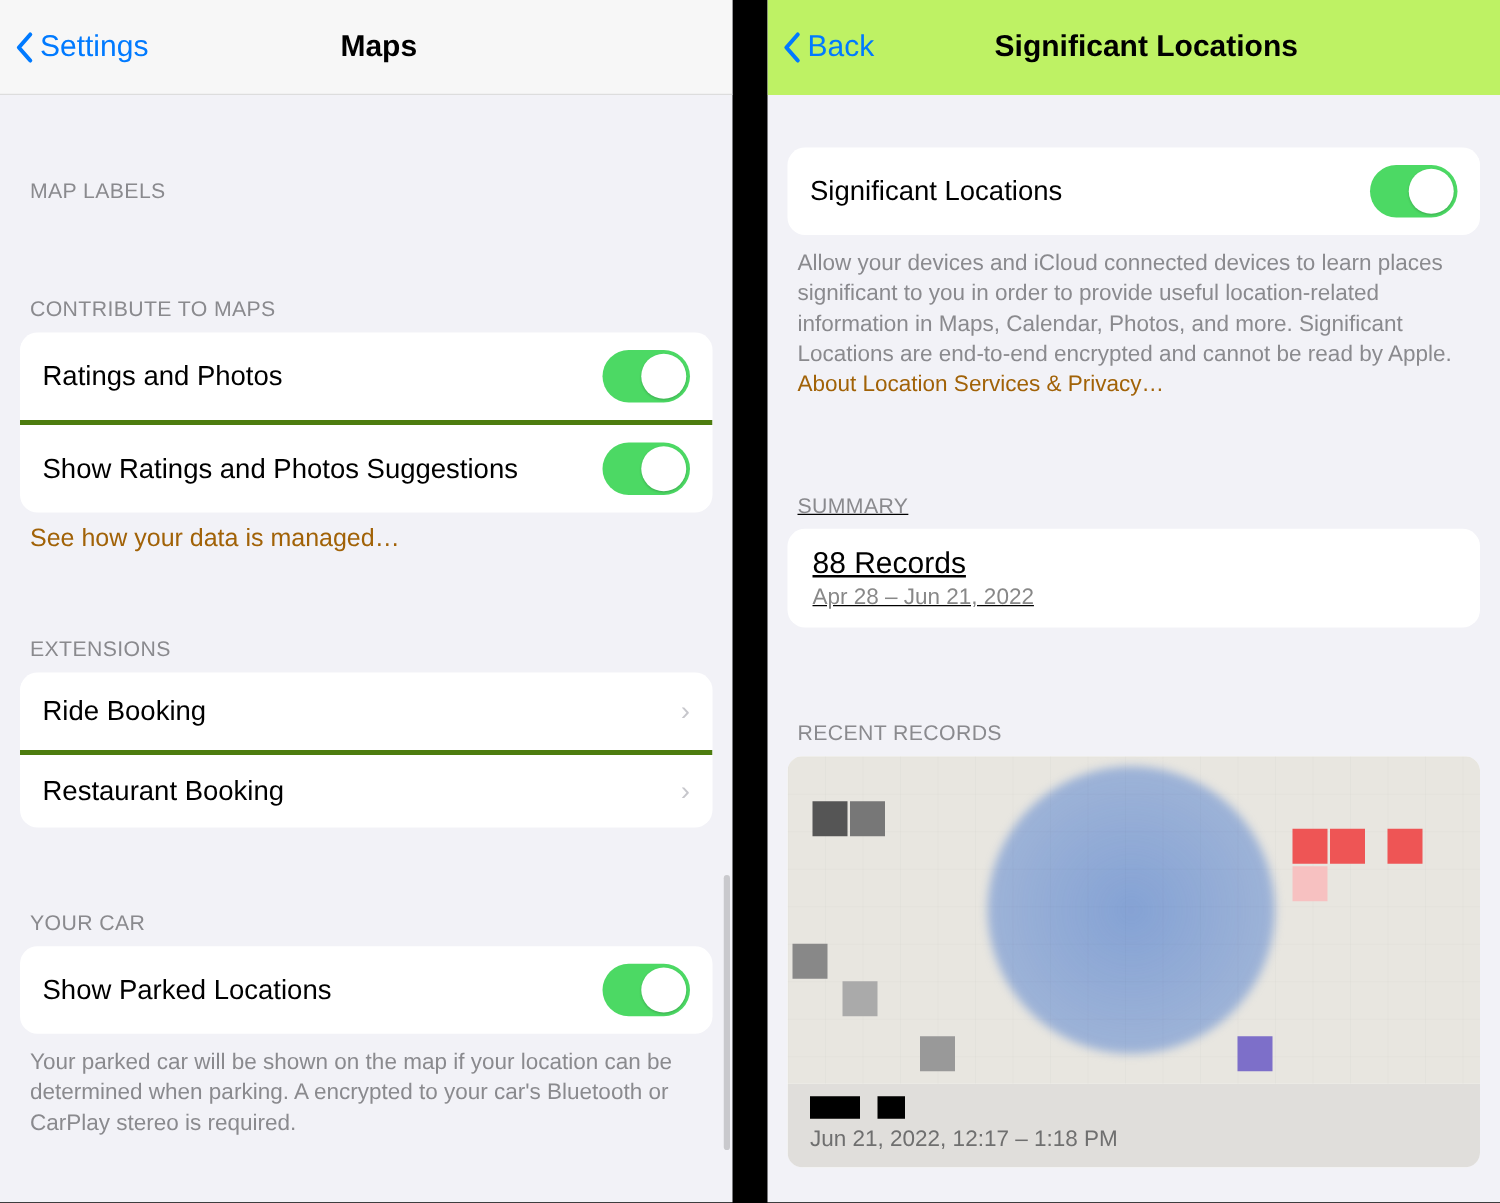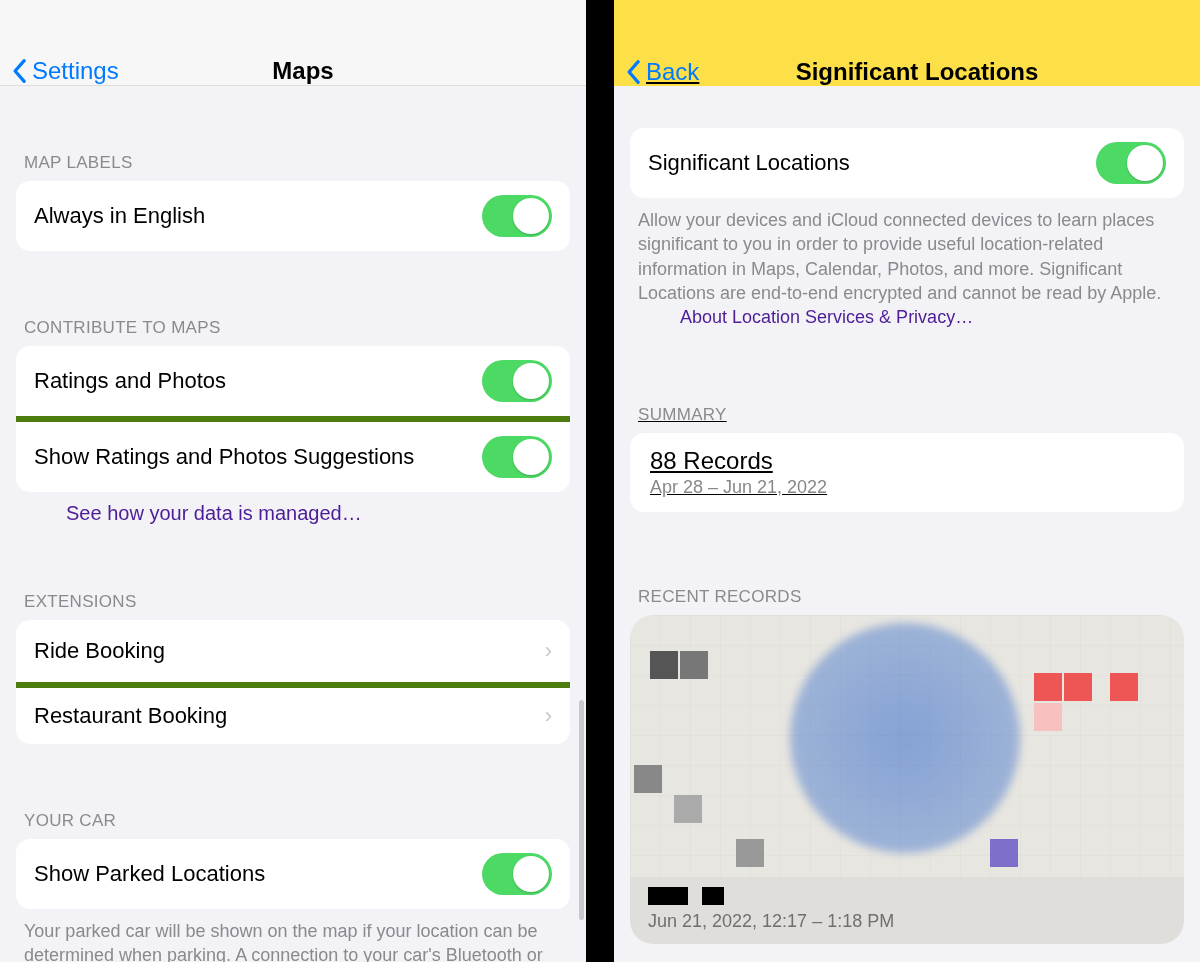--- a/index.html
+++ b/index.html
@@ -16,25 +16,25 @@
     background: #f2f2f7;
     height: 100%;
     overflow: hidden;
     position: relative;
   }
   .pane-left { width: 586px; }
   .gap { width: 28px; background: #000; }
   .pane-right { width: 586px; }
 
   .navbar {
-    height: 86px;
+    height: 76px;
     background: #f7f7f7;
     border-bottom: 1px solid #ddd;
     display: flex;
-    align-items: flex-end;
+    align-items: center;
     padding: 0 10px;
     position: relative;
   }
   .back-btn {
     display: flex;
     align-items: center;
     color: #007aff;
     font-size: 24px;
     cursor: pointer;
     gap: 4px;
@@ -67,21 +67,21 @@
     margin: 0 16px;
     border-radius: 14px;
     overflow: hidden;
   }
   .row {
     display: flex;
     align-items: center;
     padding: 14px 18px;
     min-height: 62px;
   }
-  .row + .row { border-top: 6px solid #4d7c0f; gap: 12px; }
+  .row + .row { border-top: 4px solid #4d7c0f; gap: 12px; }
   .row-label {
     flex: 1;
     font-size: 22px;
     color: #000;
     line-height: 1.25;
   }
   .row.tall .row-label { font-size: 22px; }
 
   .toggle {
     width: 70px;
@@ -103,42 +103,41 @@
 
   .chevron {
     color: #c7c7cc;
     font-size: 22px;
     flex-shrink: 0;
   }
 
   .footer-link {
     padding: 10px 24px 0 24px;
     font-size: 20px;
-    color: #4c1d95;
+    color: #a16207;
     cursor: pointer;
-    margin-left: 42px;
   }
   .footer-text {
     padding: 10px 24px 0 24px;
     font-size: 18px;
     color: #8a8a8e;
     line-height: 1.35;
   }
 
   
-  .pane-right .navbar { border-bottom: none; background: #fde047; text-decoration: underline; }
+  .pane-right .navbar { border-bottom: none; background: #bef264; }
   .pane-right .section:first-of-type { padding-top: 54px; }
 
   .summary-row { display: block; padding: 14px 20px; }
   .summary-title { font-size: 24px; font-weight: 500; color: #000; }
   .summary-sub { font-size: 18px; color: #888; margin-top: 2px; }
 
   .record-card {
     margin: 0 16px;
-    border-radius: 23px;
+    border-radius: 12px;
     overflow: hidden;
     background: #fff;
   }
   .map-thumb {
     height: 262px;
     background: #e8e6e0;
     position: relative;
   }
   .map-thumb .blob {
     position: absolute;
@@ -185,26 +184,20 @@
       <svg viewBox="0 0 12 20">
           <path d="M10 2 L3 10 L10 18" stroke="#007aff" stroke-width="2.5" fill="none" stroke-linecap="round" stroke-linejoin="round"></path>
         </svg>
       <span>Settings</span>
     </div>
     <div class="nav-title">Maps</div>
   </div>
 
   <div class="section">
     <div class="section-header">MAP LABELS</div>
-    <div class="group">
-      <div class="row">
-        <div class="row-label">Always in English</div>
-        <div class="toggle"></div>
-      </div>
-    </div>
   </div>
 
   <div class="section">
     <div class="section-header">CONTRIBUTE TO MAPS</div>
     <div class="group">
       <div class="row">
         <div class="row-label">Ratings and Photos</div>
         <div class="toggle"></div>
       </div>
       <div class="row tall">
@@ -230,21 +223,21 @@
   </div>
 
   <div class="section">
     <div class="section-header">YOUR CAR</div>
     <div class="group">
       <div class="row">
         <div class="row-label">Show Parked Locations</div>
         <div class="toggle"></div>
       </div>
     </div>
-    <div class="footer-text">Your parked car will be shown on the map if your location can be determined when parking. A connection to your car's Bluetooth or CarPlay stereo is required.</div>
+    <div class="footer-text">Your parked car will be shown on the map if your location can be determined when parking. A encrypted to your car's Bluetooth or CarPlay stereo is required.</div>
   </div>
 
   <div class="scrollbar"></div>
 </div>
 
 <div class="gap"></div>
 
 <div class="pane pane-right">
   <div class="navbar">
     <div class="back-btn">

